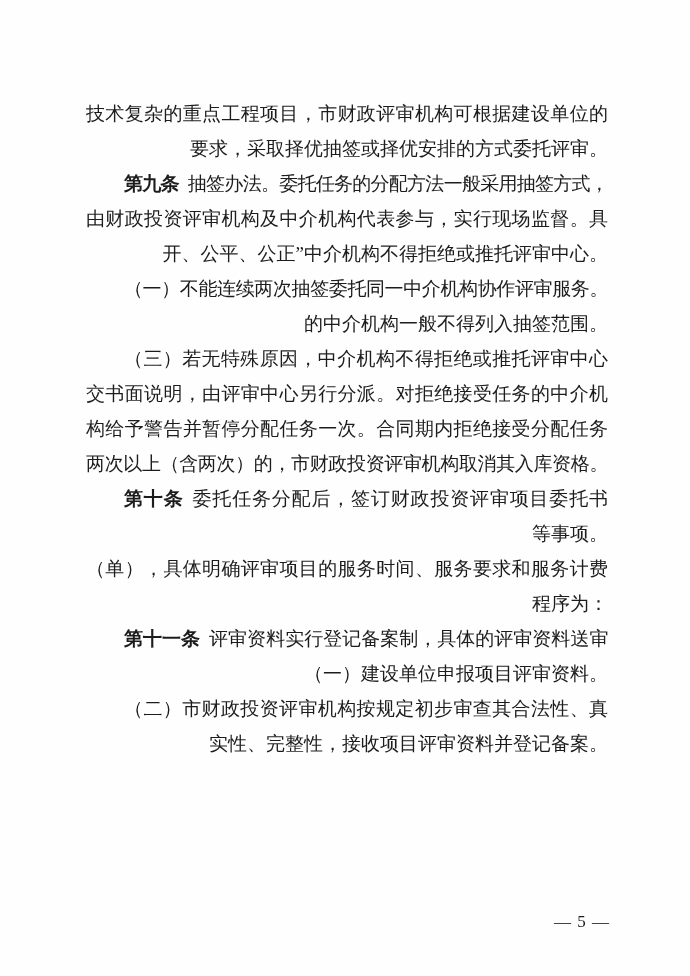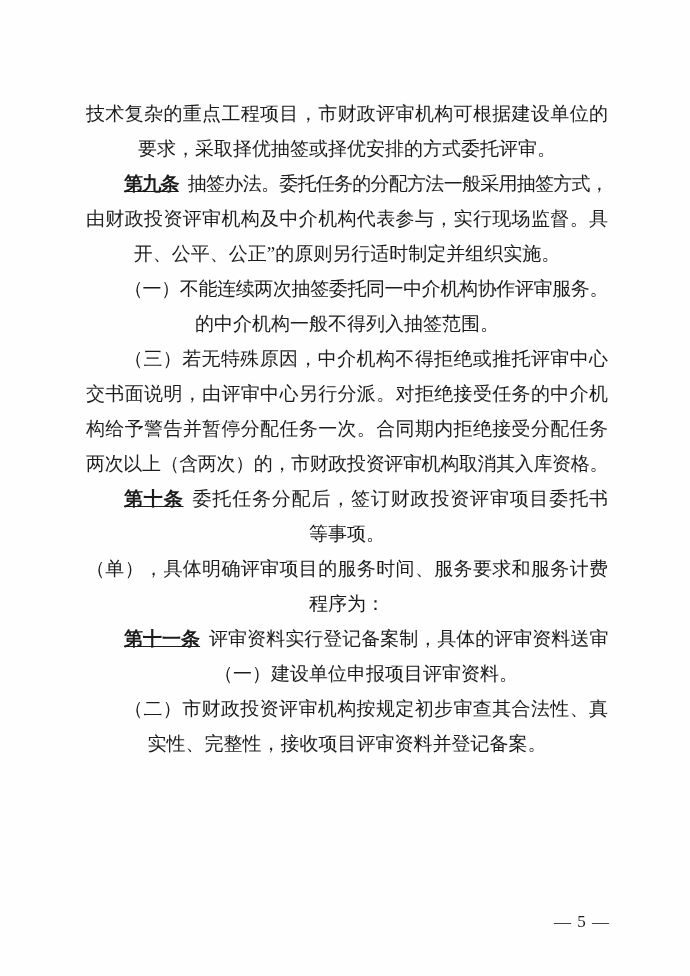--- a/index.html
+++ b/index.html
@@ -19,60 +19,59 @@
   .textblock {
     position: absolute;
     left: 86px;
     top: 96px;
     width: 522px;
   }
   .line {
     height: 35px;
     line-height: 35px;
     font-size: 19px;
-    text-align: center;
+    text-align: right;
     white-space: normal;
   }
   
   .fill {
     text-align: justify;
     text-align-last: justify;
   }
   
   .ind {
     padding-left: 38px;
   }
   
   .t1 { letter-spacing: -0.4px; }
   .t2 { letter-spacing: -0.8px; }
   .b {
     font-weight: bold;
     margin-right: 9px;
-    text-decoration: underline;
   }
   .pager {
     position: absolute;
     right: 80px;
     bottom: 44px;
     font-size: 17px;
     letter-spacing: 1px;
     color: #1c1c1c;
   }
 </style>
 </head>
 <body>
 
 <div class="page">
   <div class="textblock">
 
     <div class="line fill"><span>技术复杂的重点工程项目，市财政评审机构可根据建设单位的</span></div>
     <div class="line"><span>要求，采取择优抽签或择优安排的方式委托评审。</span></div>
     <div class="line ind fill t2"><span class="b">第九条</span><span>抽签办法。委托任务的分配方法一般采用抽签方式，</span></div>
     <div class="line fill"><span>由财政投资评审机构及中介机构代表参与，实行现场监督。具</span></div>
-    <div class="line"><span>开、公平、公正”的原则另行适时制定并组织实施。</span></div>
+    <div class="line"><span>开、公平、公正”中介机构不得拒绝或推托评审中心。</span></div>
     <div class="line ind fill t1"><span>（一）不能连续两次抽签委托同一中介机构协作评审服务。</span></div>
     <div class="line"><span>的中介机构一般不得列入抽签范围。</span></div>
     <div class="line ind fill"><span>（三）若无特殊原因，中介机构不得拒绝或推托评审中心</span></div>
     <div class="line fill"><span>交书面说明，由评审中心另行分派。对拒绝接受任务的中介机</span></div>
     <div class="line fill"><span>构给予警告并暂停分配任务一次。合同期内拒绝接受分配任务</span></div>
     <div class="line fill t1"><span>两次以上（含两次）的，市财政投资评审机构取消其入库资格。</span></div>
     <div class="line ind fill"><span class="b">第十条</span><span>委托任务分配后，签订财政投资评审项目委托书</span></div>
     <div class="line"><span>等事项。</span></div>
     <div class="line fill"><span>（单），具体明确评审项目的服务时间、服务要求和服务计费</span></div>
     <div class="line"><span>程序为：</span></div>

